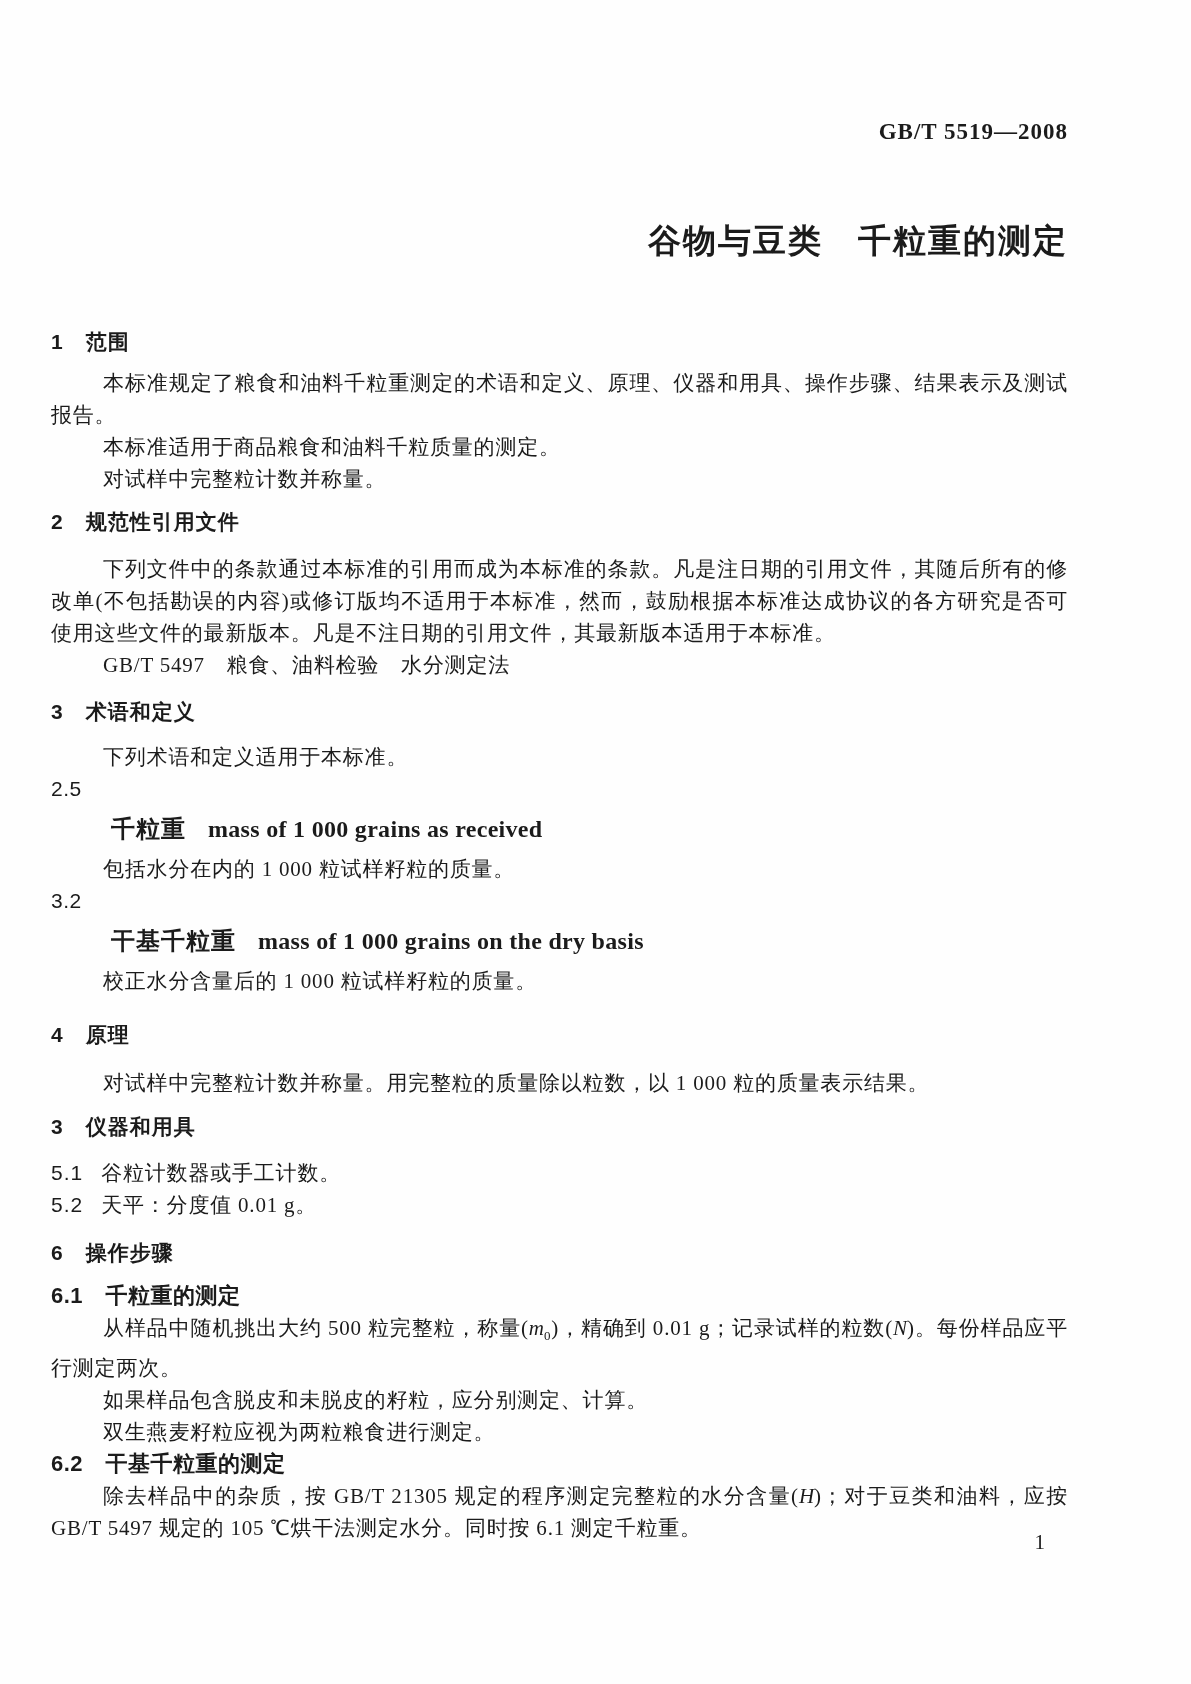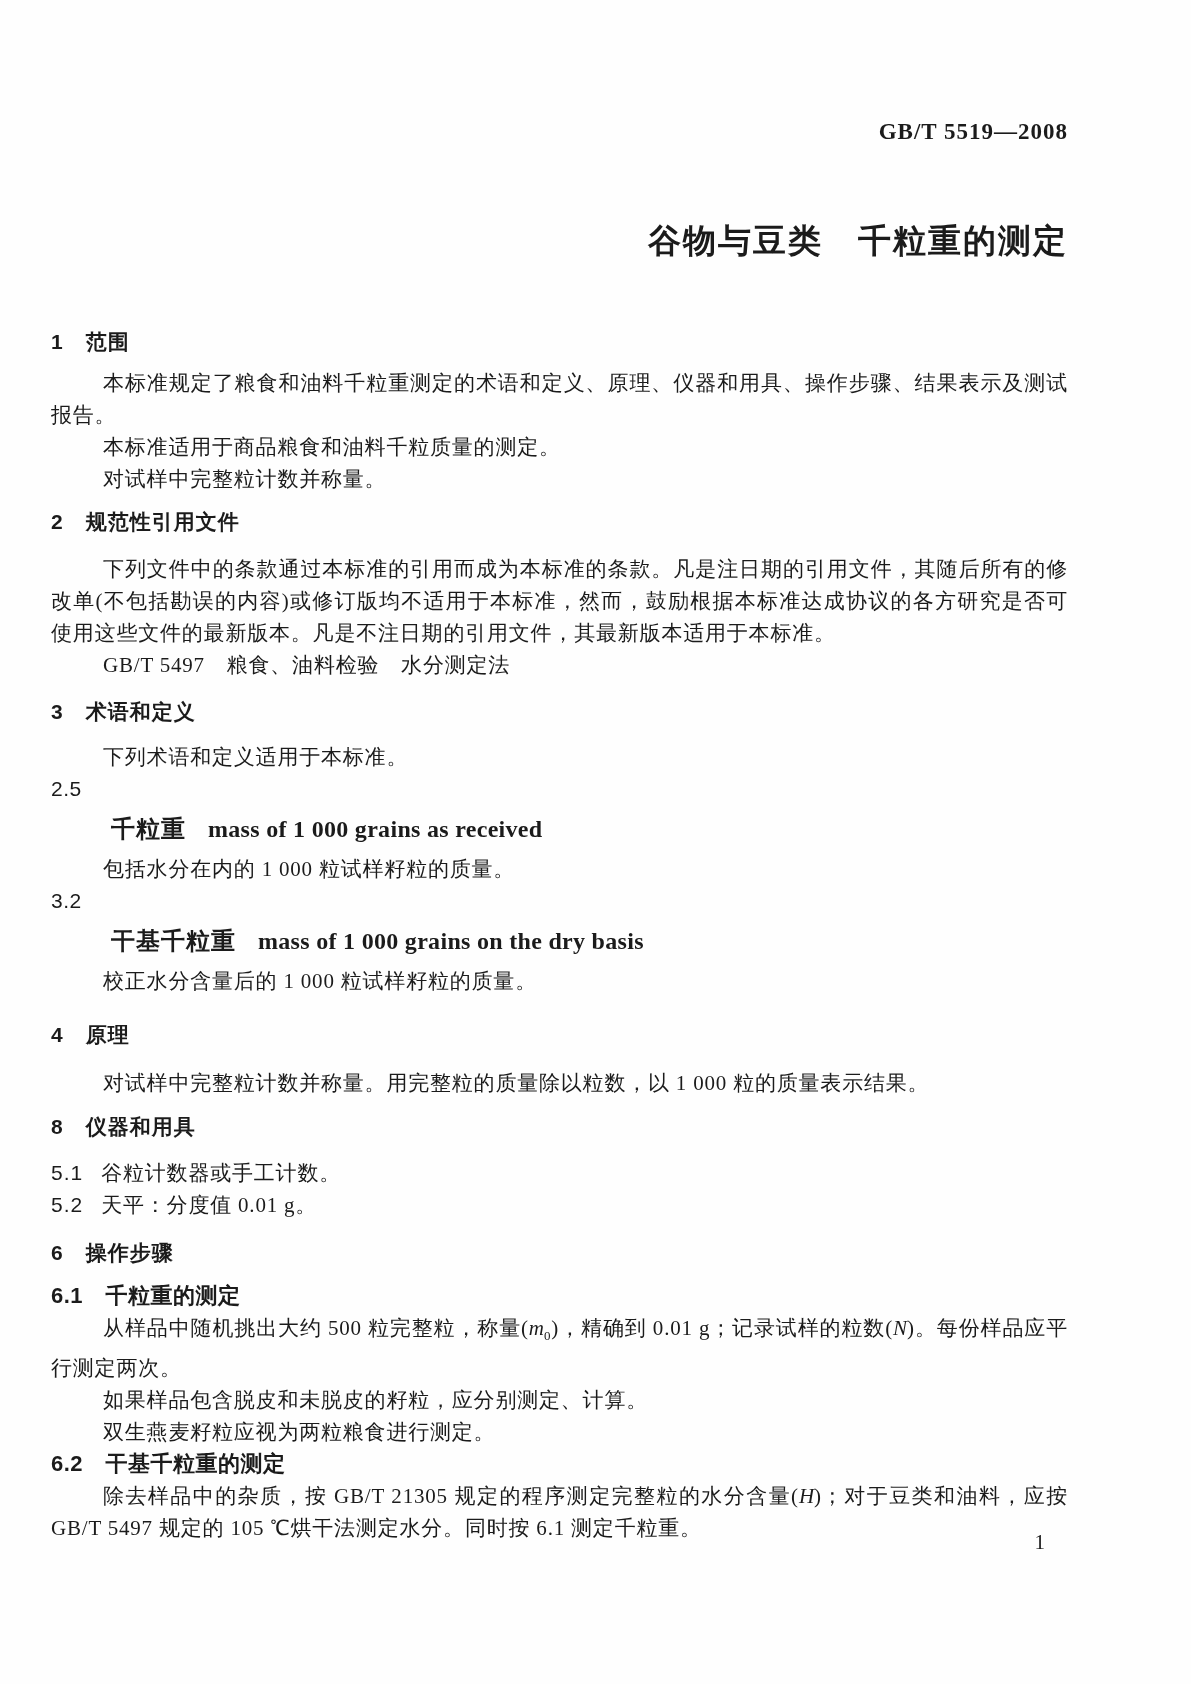--- a/index.html
+++ b/index.html
@@ -131,21 +131,21 @@
   <p class="clause-num">2.5</p>
   <p class="term-line"><span class="term-zh">千粒重</span><span class="term-en">mass of 1 000 grains as received</span></p>
   <p class="p-body indent">包括水分在内的 1 000 粒试样籽粒的质量。</p>
   <p class="clause-num">3.2</p>
   <p class="term-line"><span class="term-zh">干基千粒重</span><span class="term-en">mass of 1 000 grains on the dry basis</span></p>
   <p class="p-body indent">校正水分含量后的 1 000 粒试样籽粒的质量。</p>
 
   <h2 class="sec-heading h-principle">4　原理</h2>
   <p class="p-body indent">对试样中完整粒计数并称量。用完整粒的质量除以粒数，以 1 000 粒的质量表示结果。</p>
 
-  <h2 class="sec-heading h-apparatus">8　仪器和用具</h2>
+  <h2 class="sec-heading h-apparatus">3　仪器和用具</h2>
   <p class="apparatus-line"><span class="apparatus-num">5.1</span><span>谷粒计数器或手工计数。</span></p>
   <p class="apparatus-line"><span class="apparatus-num">5.2</span><span>天平：分度值 0.01 g。</span></p>
 
   <h2 class="sec-heading h-procedure">6　操作步骤</h2>
   <h3 class="sub-heading">6.1　千粒重的测定</h3>
   <p class="p-body indent"><span>从样品中随机挑出大约 500 粒完整粒，称量(</span><span class="var">m</span><sub class="var-sub">0</sub><span>)，精确到 0.01 g；记录试样的粒数(</span><span class="var">N</span><span>)。每份样品应平行测定两次。</span></p>
   <p class="p-body indent">如果样品包含脱皮和未脱皮的籽粒，应分别测定、计算。</p>
   <p class="p-body indent">双生燕麦籽粒应视为两粒粮食进行测定。</p>
   <h3 class="sub-heading">6.2　干基千粒重的测定</h3>
   <p class="p-body indent"><span>除去样品中的杂质，按 GB/T 21305 规定的程序测定完整粒的水分含量(</span><span class="var">H</span><span>)；对于豆类和油料，应按 GB/T 5497 规定的 105 ℃烘干法测定水分。同时按 6.1 测定千粒重。</span></p>

